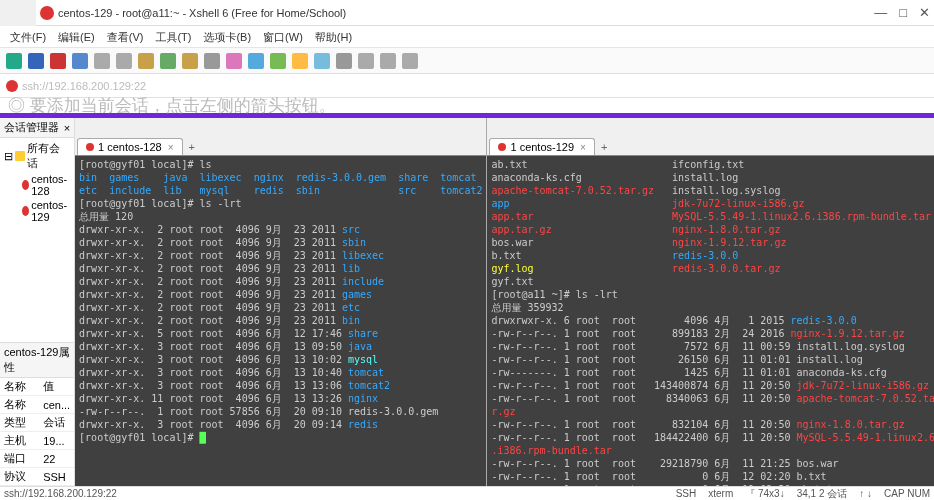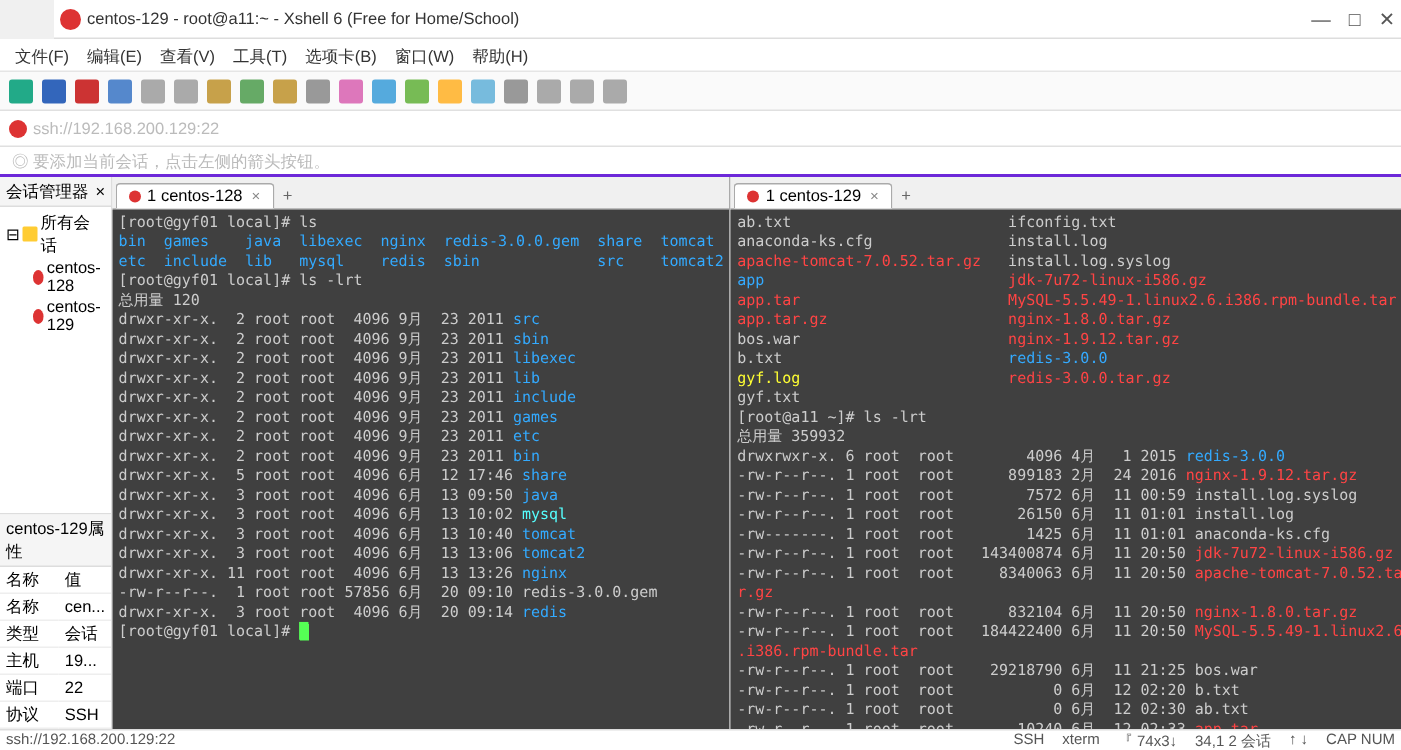--- a/index.html
+++ b/index.html
@@ -8,37 +8,37 @@
 .titlebar .appicon { width: 14px; height: 14px; background: #d33; border-radius: 50%; margin-right: 4px; }
 .titlebar .title { flex: 1; font-size: 11px; color: #333; }
 .winbtns { display: flex; gap: 12px; color: #555; font-size: 13px; }
 .winbtns span { cursor: default; }
 .menubar { height: 22px; background: #fff; display: flex; align-items: flex-end; padding: 0 6px; gap: 4px; border-bottom: 1px solid #e5e5e5; font-size: 11px; color: #333; }
 .menubar span { padding: 2px 4px; }
 .toolbar { height: 26px; background: #fafafa; display: flex; align-items: center; padding: 0 6px; gap: 6px; border-bottom: 1px solid #e0e0e0; }
 .tbicon { width: 16px; height: 16px; display: inline-block; border-radius: 2px; }
 .addressbar { height: 24px; background: #fff; display: flex; align-items: center; padding: 0 6px; border-bottom: 1px solid #e0e0e0; color: #bbb; font-size: 11px; }
 .addressbar .icon { width: 12px; height: 12px; background: #d33; border-radius: 50%; margin-right: 4px; }
-.hintbar { height: 20px; background: #fff; color: #bbb; font-size: 11px; padding: 2px 8px; border-bottom: 2px solid #6d28d9; display:flex; }
+.hintbar { height: 20px; background: #fff; color: #bbb; font-size: 17px; padding: 2px 8px; border-bottom: 5px solid #6d28d9; display:flex; align-items:center; }
 .main { display: flex; height: 368px; }
 .sidebar { width: 102px; background: #fff; border-right: 1px solid #ddd; display: flex; flex-direction: column; }
 .sidetitle { background: #f5f5f5; border-bottom: 1px solid #ddd; padding: 2px 4px; font-size: 11px; display:flex; justify-content:space-between; align-items:center; }
 .tree { flex: 1; padding: 2px 0; font-size: 11px; }
 .tree-row { display: flex; align-items: center; padding: 1px 4px; gap: 2px; }
 .tree-row.child { padding-left: 22px; }
 .dot { width: 10px; height: 10px; background: #d33; border-radius: 50%; display: inline-block; }
 .yfold { width:10px; height:10px; background:#fc3; display:inline-block; border-radius:1px; }
 .props { border-top: 1px solid #ddd; font-size: 11px; }
 .props .pt { background: #f5f5f5; padding: 2px 4px; border-bottom: 1px solid #ddd; }
 .props table { width: 100%; border-collapse: collapse; }
 .props td { padding: 1px 4px; border-bottom: 1px solid #eee; }
 .props td:first-child { width: 42px; }
 .terms { flex: 1; display: flex; }
 .termcol { flex: 1; display: flex; flex-direction: column; border-right: 1px solid #aaa; }
-.tabs { height: 22px; background: #f0f0f0; display: flex; align-items: flex-end; padding-left: 2px; border-bottom: 1px solid #888; }
+.tabs { height: 38px; background: #f0f0f0; display: flex; align-items: flex-end; padding-left: 2px; border-bottom: 1px solid #888; }
 .tab { background: #fff; border: 1px solid #aaa; border-bottom: none; padding: 2px 8px; font-size: 11px; display: flex; align-items: center; gap: 4px; border-radius: 3px 3px 0 0; }
 .tab .dot { width: 8px; height: 8px; }
 .tab .x { color: #888; font-size: 10px; margin-left: 2px; }
 .tabs .plus { padding: 2px 6px; color: #666; }
 .term { flex: 1; background: #404040; color: #ccc; font-family: "Consolas", monospace; font-size: 10px; line-height: 13px; padding: 2px 4px; overflow: hidden; white-space: pre; }
 .c-blu { color: #3af; }
 .c-cyn { color: #5ff; }
 .c-grn { color: #5f5; }
 .c-red { color: #f44; }
 .c-yel { color: #ff3; }

